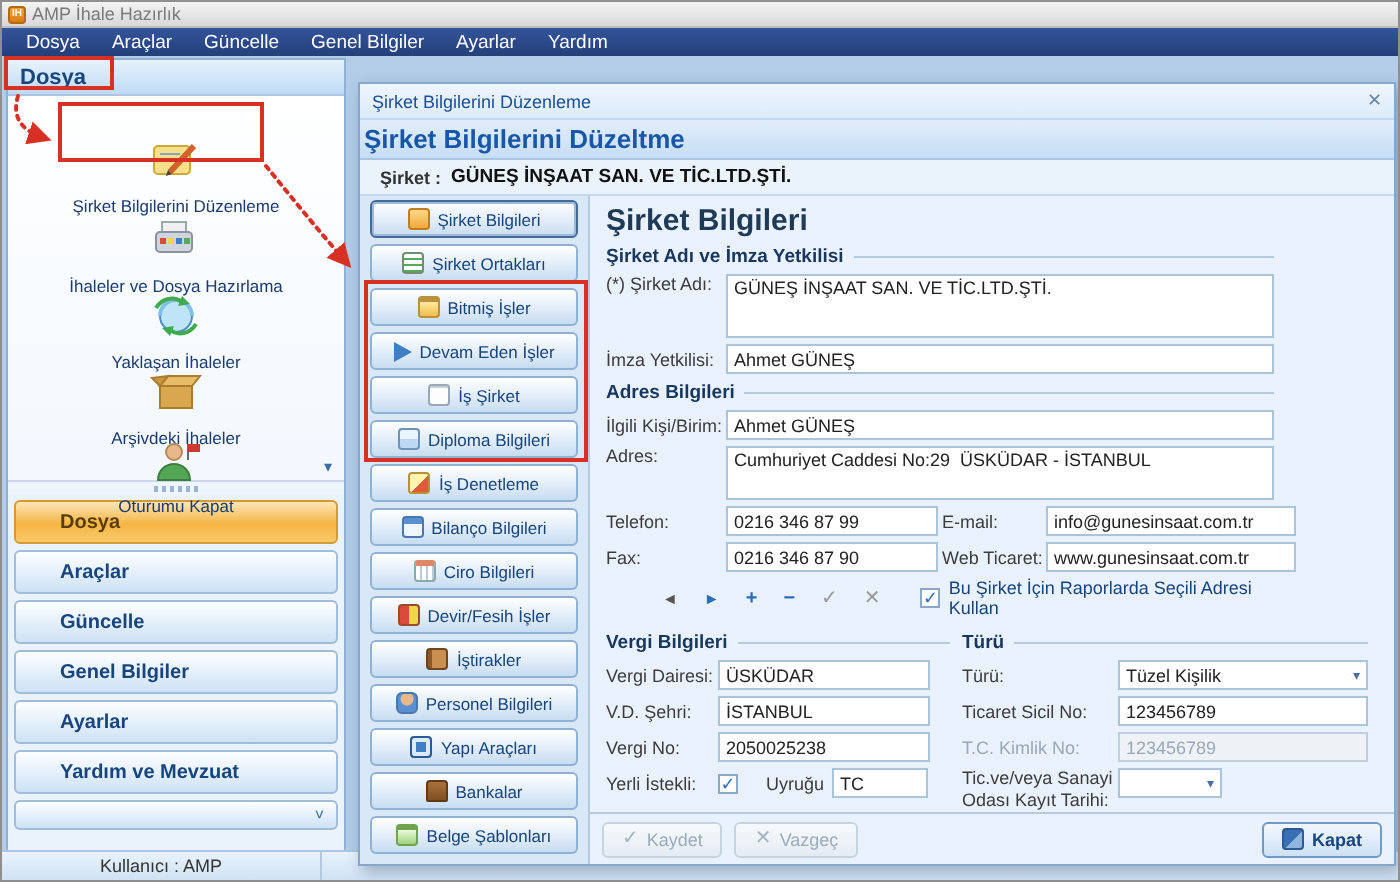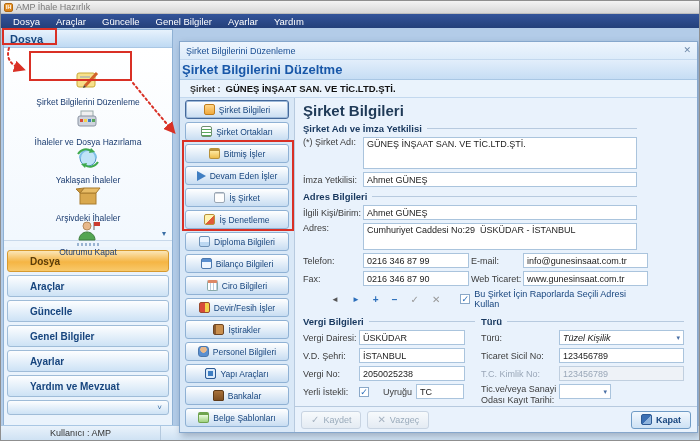--- a/index.html
+++ b/index.html
@@ -83,21 +83,21 @@
   .ng1{color:#555;font-size:8px;} .ng2{color:#2a6ebb;font-size:8px;} .ng3,.ng4{color:#2a6ebb;font-weight:bold;} .ng5,.ng6{color:#999;}
   .cbrow{display:flex;align-items:center;gap:4px;font-size:9px;color:#3c3c3c;}
   .cb{width:10px;height:10px;flex:none;border:1px solid #8aa8c8;background:#fff;color:#2a6ebb;font-size:9px;line-height:9px;text-align:center;cursor:pointer;}
   .vt{display:flex;margin-top:2px;}
   .v-col{width:172px;flex:none;}
   .t-col{flex:1;}
   .v-col .lbl{width:56px;}
   .t-col .lbl{width:78px;}
   .t-col .gcap{margin-left:6px;}
   .t-col .fr{margin-left:6px;}
-  .combo{display:flex;align-items:center;cursor:pointer;font-style:italic;}
+  .combo{display:flex;align-items:center;cursor:pointer;}
   .combo .cval{flex:1;}
   .combo .carr{color:#4a6fa5;font-size:7px;}
   input.fld:disabled,.fld.disabled{background:#eef2f7;color:#9aa7b8;border-color:#c0cfdf;}
   .form-bottom{position:absolute;left:0;right:0;bottom:0;height:26px;border-top:1px solid #b7cadf;background:#e9f2fc;display:flex;align-items:center;padding:0 6px;gap:6px;}
   .btn{height:18px;display:inline-flex;align-items:center;gap:4px;padding:0 9px;font-size:9px;border-radius:3px;cursor:pointer;}
   .btn.disabled{border:1px solid #c8d4e2;background:linear-gradient(#f7fafc,#e4ebf3);color:#9aabbb;cursor:default;}
   .btn.primary{margin-left:auto;border:1px solid #6f9bc6;background:linear-gradient(#f2f8fe,#cde1f4);color:#17457e;font-weight:bold;}
   .btn .bg{font-size:10px;line-height:1;color:#a7b4c2;}
   .exit-ic{width:11px;height:11px;border:1px solid #2d5a94;border-radius:2px;background:linear-gradient(135deg,#3b6fb3 55%,#8fb4dd 55%);}
 
@@ -239,26 +239,26 @@
           </div>
         <div class="nbtn">
             <span class="mi mi-arrow"></span>
             <span>Devam Eden İşler</span>
           </div>
         <div class="nbtn">
             <span class="mi mi-doc"></span>
             <span>İş Şirket</span>
           </div>
         <div class="nbtn">
+            <span class="mi mi-papers"></span>
+            <span>Diploma Bilgileri</span>
+          </div>
+        <div class="nbtn">
             <span class="mi mi-edit"></span>
             <span>İş Denetleme</span>
-          </div>
-        <div class="nbtn">
-            <span class="mi mi-papers"></span>
-            <span>Diploma Bilgileri</span>
           </div>
         <div class="nbtn">
             <span class="mi mi-window"></span>
             <span>Bilanço Bilgileri</span>
           </div>
         <div class="nbtn">
             <span class="mi mi-grid"></span>
             <span>Ciro Bilgileri</span>
           </div>
         <div class="nbtn">

